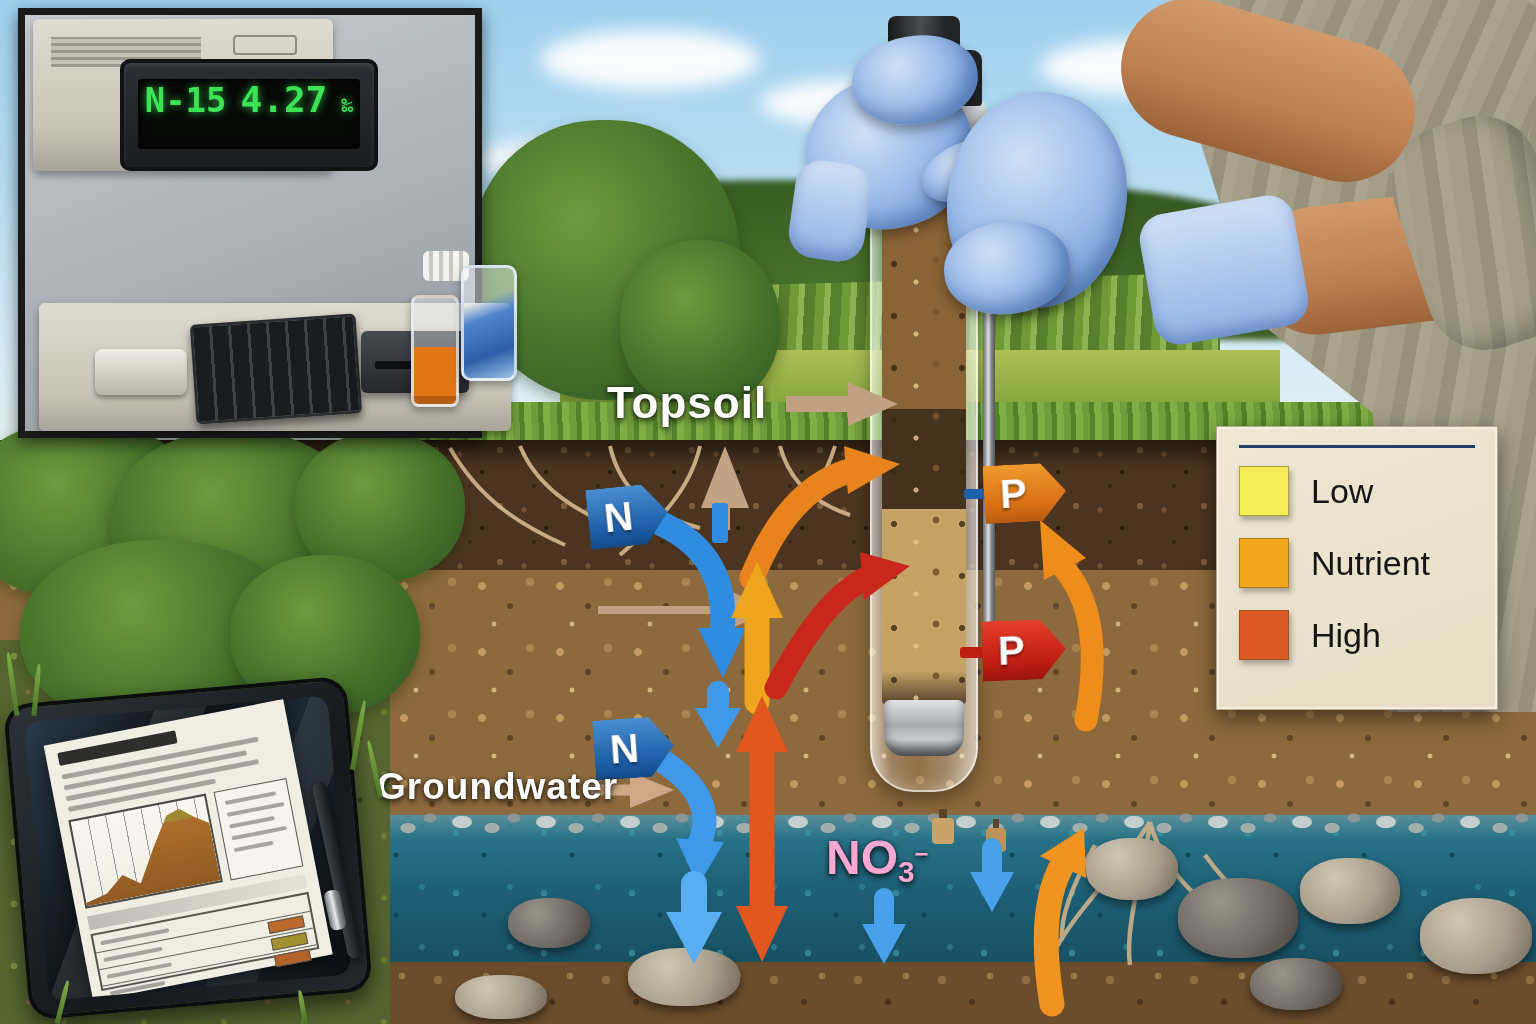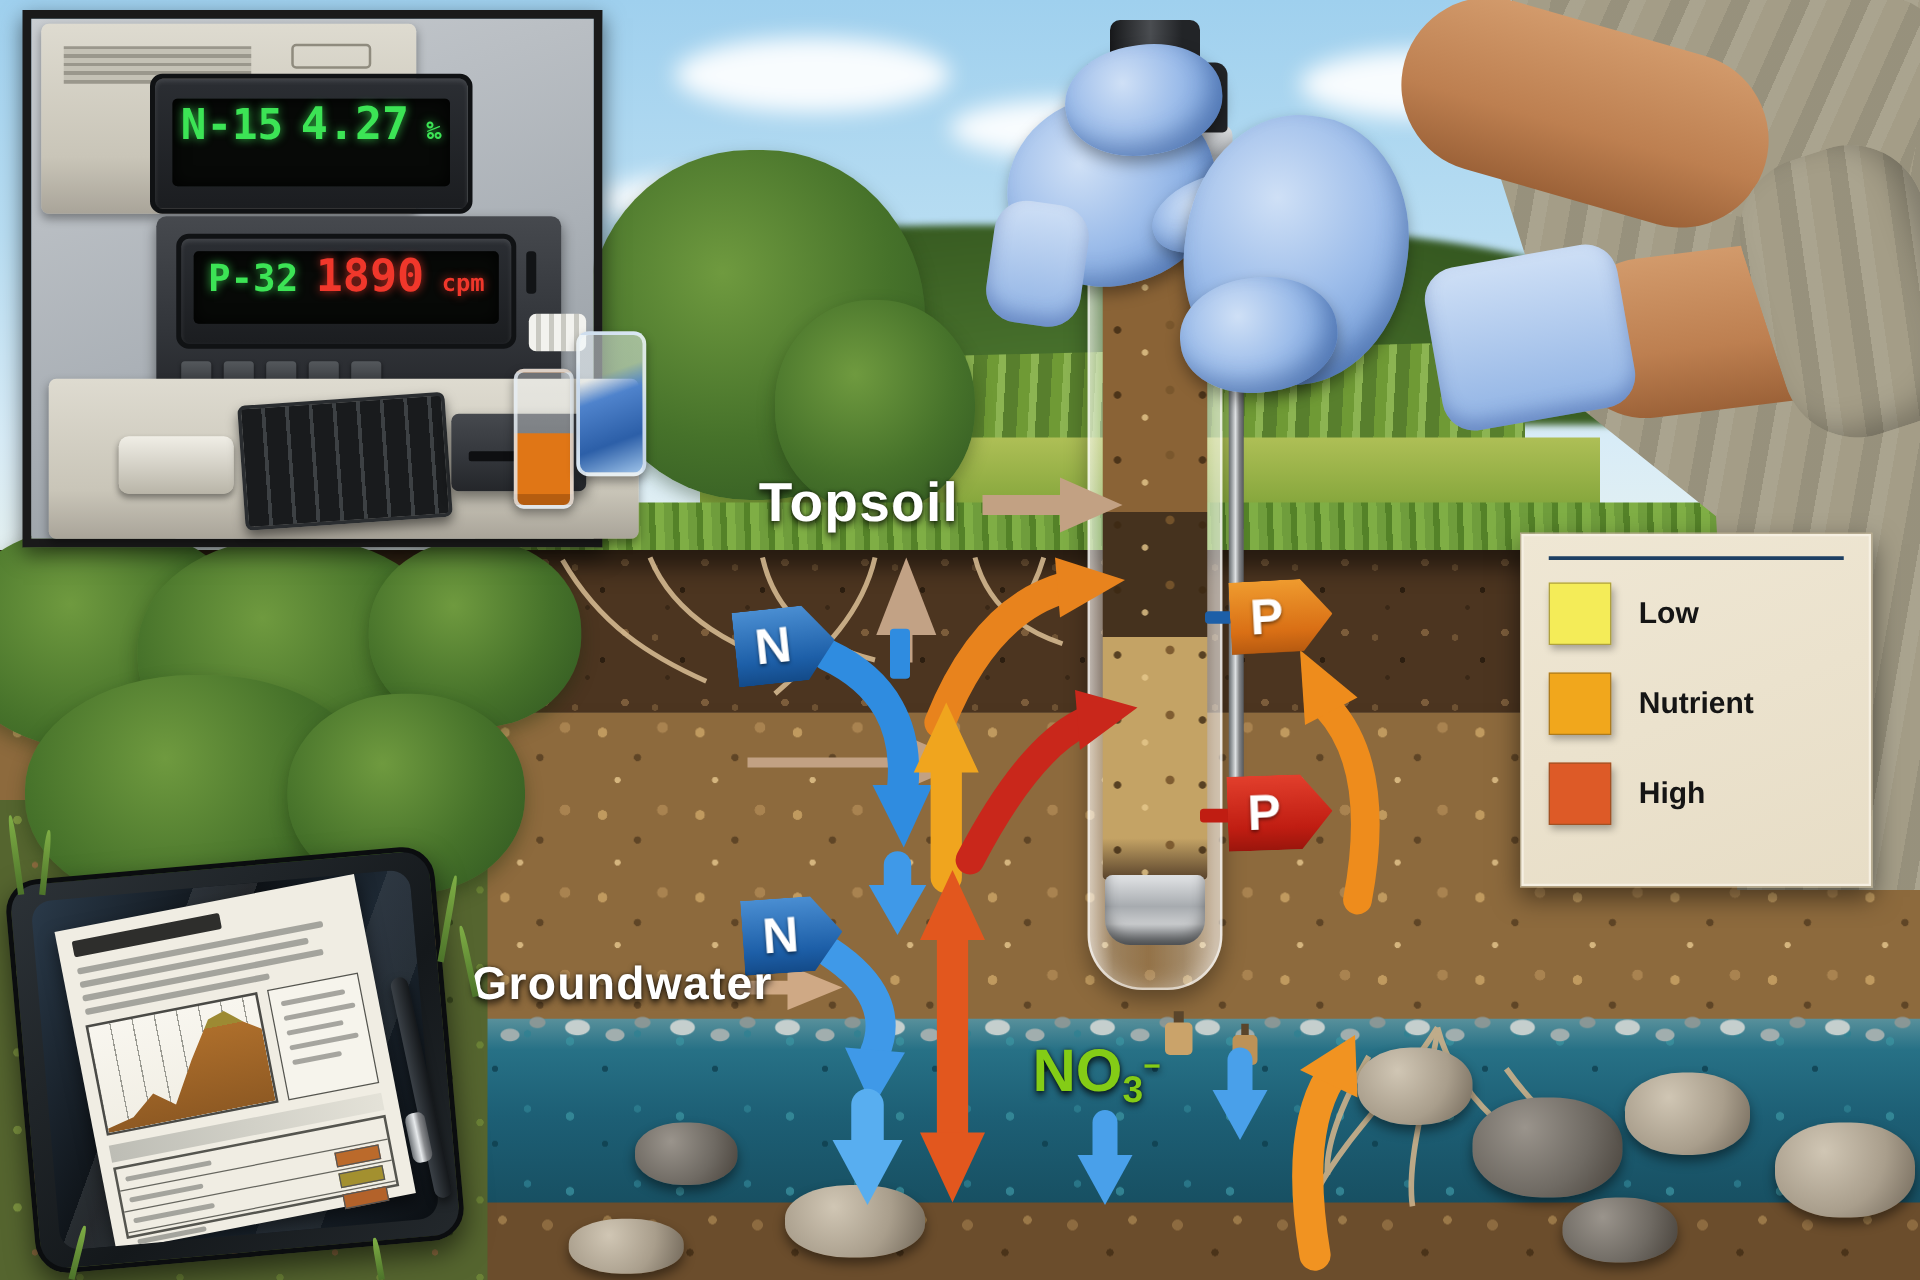--- a/index.html
+++ b/index.html
@@ -88,34 +88,34 @@
   
   .badge{display:flex;align-items:center;justify-content:flex-start;padding-left:16px;
          color:#fff;font-weight:800;font-size:40px;
          clip-path:polygon(0 0,70% 0,100% 50%,70% 100%,0 100%);
          text-shadow:0 2px 3px rgba(0,0,0,.5);filter:drop-shadow(0 4px 6px rgba(0,0,0,.45));}
   .badge.n{background:linear-gradient(180deg,#4a8ed2 0%,#1d5fa8 70%,#134a88 100%);}
   .badge.p-or{background:linear-gradient(180deg,#ef9b2e 0%,#d96f15 70%,#b65a10 100%);}
   .badge.p-rd{background:linear-gradient(180deg,#e23f2c 0%,#c01d12 70%,#9a150c 100%);}
   .soil-label{color:#fff;font-weight:800;letter-spacing:1px;
       text-shadow:0 3px 6px rgba(0,0,0,.75),0 0 3px rgba(0,0,0,.55);}
-  .chem{color:#84cc16;font-weight:800;text-shadow:0 3px 6px rgba(0,0,0,.75),0 0 3px rgba(0,0,0,.55);}
+  .chem{color:#f9a8d4;font-weight:800;text-shadow:0 3px 6px rgba(0,0,0,.75),0 0 3px rgba(0,0,0,.55);}
   .chem sub{font-size:.62em;vertical-align:-0.28em;}
   .chem sup{font-size:.5em;vertical-align:.5em;}
 
   
   .legend{background:linear-gradient(160deg,#efe7d4 0%,#e7ddc6 100%);
           border:1px solid #b6aa8e;box-shadow:0 8px 20px rgba(0,0,0,.5),inset 0 0 0 2px #f6f0e2;
           padding:16px 20px;}
   .legend h3{margin:2px 0 4px 4px;font-size:31px;font-weight:800;color:#171717;letter-spacing:.5px;}
   .legend .rule{height:3px;background:#1d3f63;margin:2px 2px 18px 2px;}
   .lg-row{display:flex;align-items:center;gap:22px;margin:0 0 22px 2px;}
   .lg-sw{width:50px;height:50px;border:1px solid rgba(90,70,30,.45);
          box-shadow:2px 4px 6px rgba(0,0,0,.3);}
-  .lg-lb{font-size:24px;font-weight:700;color:#151515;text-align:right;}
+  .lg-lb{font-size:34px;font-weight:400;color:#151515;text-align:right;}
 
   
   .inset{background:linear-gradient(160deg,#c9cdd1 0%,#aab0b6 55%,#8f969c 100%);
          border:7px solid #1a1a1a;box-shadow:0 6px 16px rgba(0,0,0,.55);}
   .dev-beige{background:linear-gradient(180deg,#dedbd0 0%,#c9c5b8 70%,#a9a499 100%);
              border-radius:6px;box-shadow:0 4px 8px rgba(0,0,0,.35);}
   .dev-dark{background:linear-gradient(180deg,#46494e 0%,#32353a 60%,#24262a 100%);
             border-radius:8px;box-shadow:0 5px 10px rgba(0,0,0,.45);}
   .bezel{background:linear-gradient(180deg,#2b2e33 0%,#1b1d20 100%);border:4px solid #101214;
          border-radius:10px;box-shadow:inset 0 2px 4px rgba(255,255,255,.12);}
@@ -352,37 +352,20 @@
     <div class="abs dev-beige" style="left:8px;top:4px;width:300px;height:152px;">
       <div class="abs vent" style="left:18px;top:18px;width:150px;height:30px;"></div>
       <div class="abs" style="left:200px;top:16px;width:64px;height:20px;border:2px solid #8f8b7e;border-radius:4px;"></div>
     </div>
     <div class="abs bezel" style="left:95px;top:44px;width:258px;height:112px;">
       <div class="lcd abs" style="left:14px;top:16px;width:222px;height:70px;">
         <span class="grn" style="font-size:34px;">N-15</span>
         <span class="grn" style="font-size:36px;">4.27</span>
         <span class="grn" style="font-size:20px;">‰</span>
       </div>
-    </div>
-    <div class="abs dev-dark" style="left:100px;top:158px;width:324px;height:152px;">
-      <div class="bezel abs" style="left:16px;top:14px;width:272px;height:92px;">
-        <div class="lcd abs" style="left:10px;top:10px;width:244px;height:58px;">
-          <span class="grn" style="font-size:30px;">P-32</span>
-          <span class="red" style="font-size:36px;">1890</span>
-          <span class="red" style="font-size:19px;">cpm</span>
-        </div>
-      </div>
-      <div class="abs" style="left:20px;top:116px;display:flex;gap:10px;">
-        <div class="btn-sq"></div>
-        <div class="btn-sq"></div>
-        <div class="btn-sq"></div>
-        <div class="btn-sq"></div>
-        <div class="btn-sq"></div>
-      </div>
-      <div class="abs" style="left:296px;top:28px;width:8px;height:34px;background:#121416;border-radius:3px;"></div>
     </div>
     <div class="abs dev-beige" style="left:14px;top:288px;width:472px;height:128px;">
       <div class="abs" style="left:56px;top:46px;width:92px;height:46px;background:linear-gradient(180deg,#f0eee6,#b9b5a8);border-radius:8px;box-shadow:0 3px 5px rgba(0,0,0,.4);"></div>
     </div>
     <div class="abs keycap-grid" style="left:168px;top:304px;width:166px;height:100px;transform:rotate(-4deg);"></div>
     <div class="abs dev-dark" style="left:336px;top:316px;width:108px;height:62px;border-radius:6px;">
       <div class="abs" style="left:14px;top:30px;width:80px;height:8px;background:#0e0f11;border-radius:2px;"></div>
     </div>
     <div class="abs" style="left:386px;top:280px;width:48px;height:112px;border:3px solid rgba(230,238,244,.8);border-radius:8px;background:linear-gradient(180deg,rgba(245,250,252,.35) 0 46%,#e07616 46% 92%,#b55d10 92%);box-shadow:0 4px 8px rgba(0,0,0,.35);"></div>
     <div class="abs" style="left:398px;top:236px;width:46px;height:30px;background:repeating-linear-gradient(90deg,#f2f2ee 0 6px,#c9c9c2 6px 10px);border-radius:6px;"></div>

